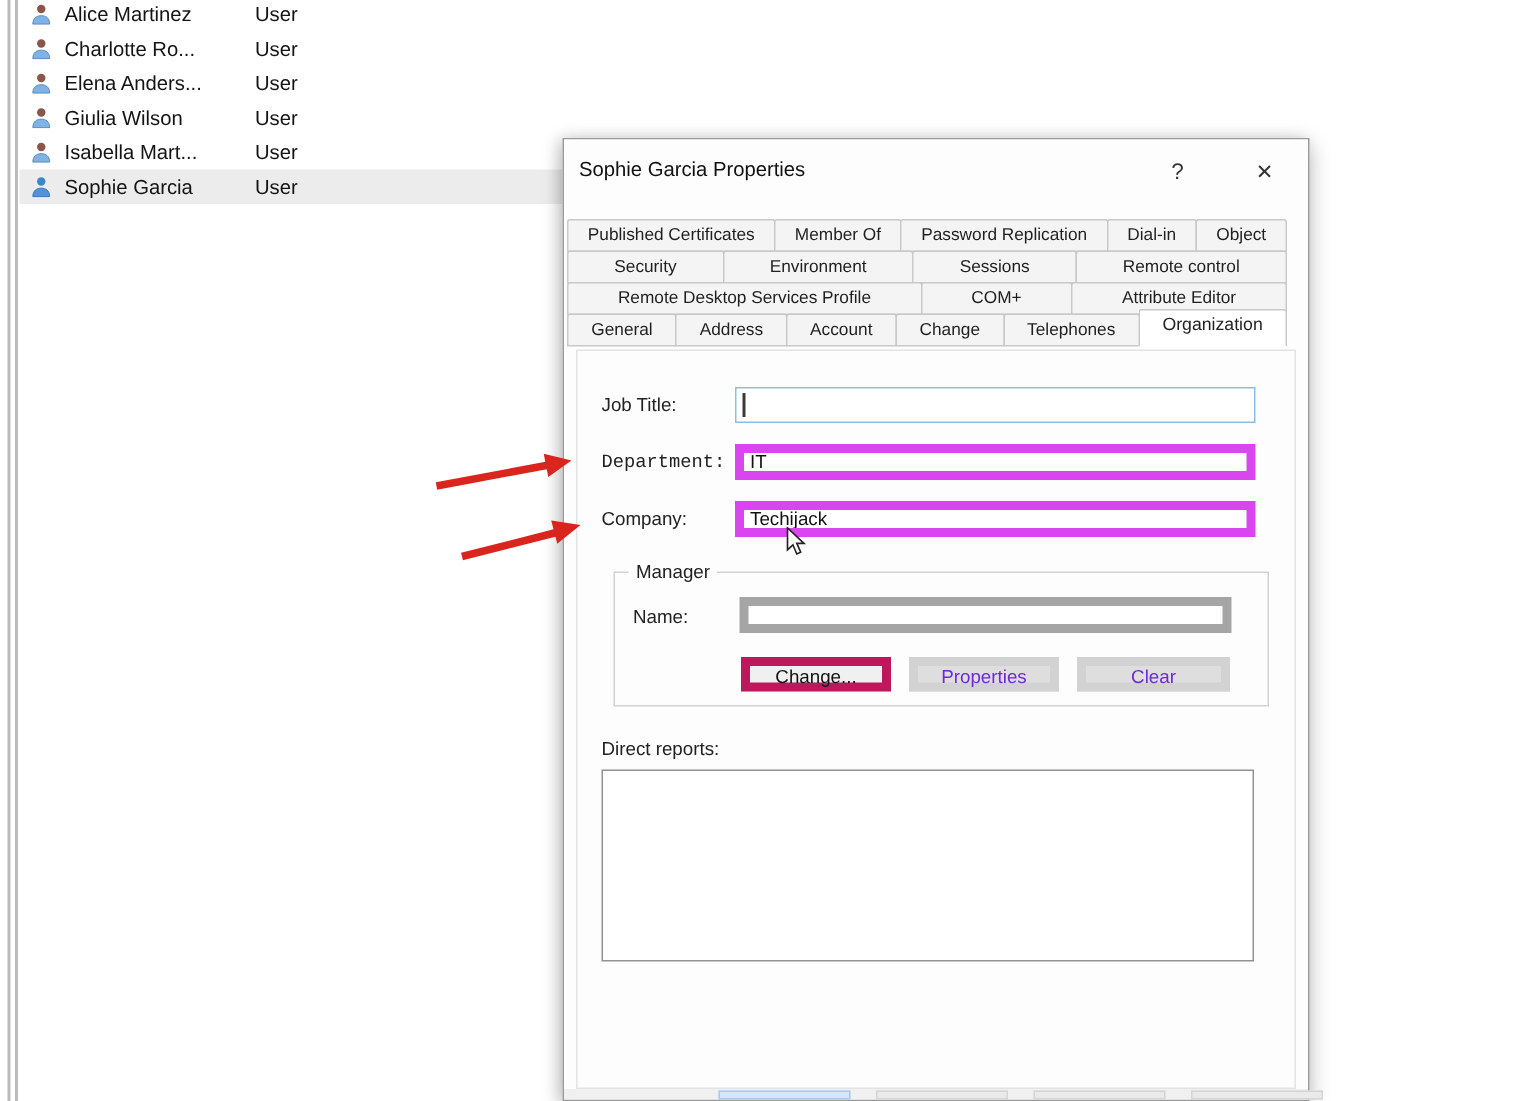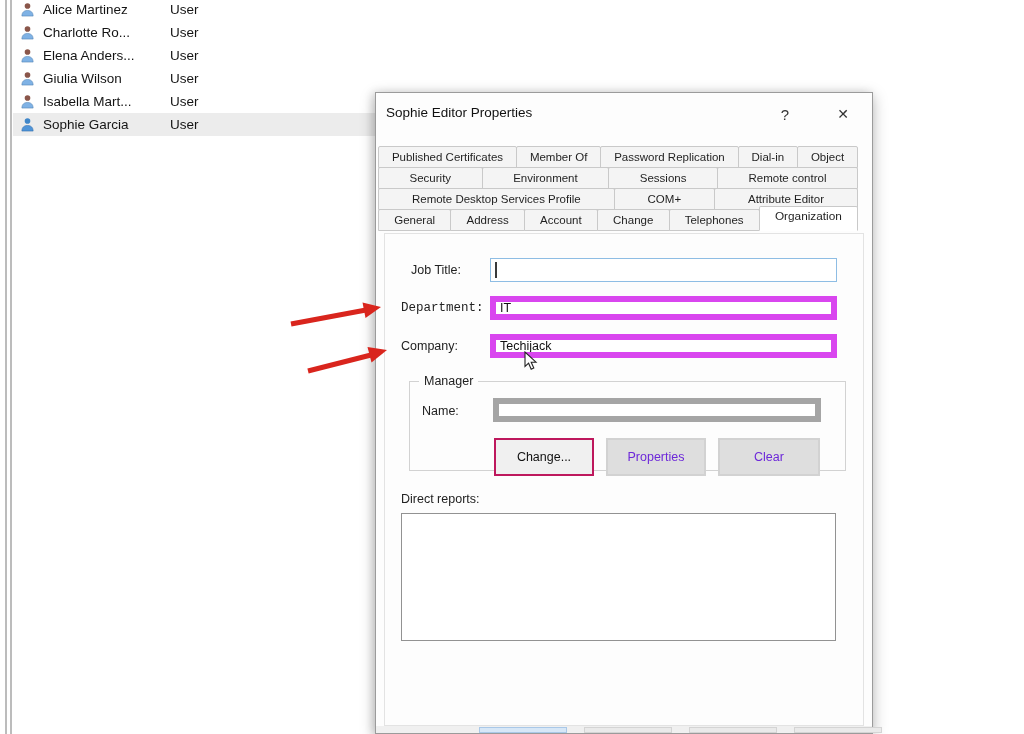--- a/index.html
+++ b/index.html
@@ -87,24 +87,24 @@
   .groupbox {
     position: absolute; left: 33px; top: 288px; width: 437px; height: 90px;
     border: 1px solid #d2d2d2;
   }
   .groupbox-legend {
     position: absolute; left: 9px; top: -8px; padding: 0 5px;
     background: #fdfdfd; font-size: 12.5px; color: #222;
   }
 
   .btn {
-    position: absolute; height: 38px; top: 345px;
+    position: absolute; height: 23px; top: 345px;
     font-family: "Liberation Sans", sans-serif;
     font-size: 12.5px; text-align: center;
-    background: #f0f0f0; border: 2px solid #be185d; color: #111;
+    background: #f0f0f0; border: 6px solid #be185d; color: #111;
     cursor: default;
   }
   .btn.disabled { background: #dedede; border-color: #d2d2d2; color: #6d28d9; }
 
   .listbox {
     position: absolute; left: 25px; top: 420px; width: 435px; height: 128px;
     background: #ffffff; border: 1px solid #929292;
   }
 
   
@@ -169,21 +169,21 @@
         <path d="M2 15 C2 10.5 5 9 8 9 C11 9 14 10.5 14 15 Z" fill="#4f94d8" stroke="#2d6aa8" stroke-width="0.6"></path>
       </svg>
     <span class="uname">Sophie Garcia</span>
     <span class="utype">User</span>
   </div>
 </div>
 
 <div class="dialog">
 
   <div class="title-bar">
-    <span class="title-text">Sophie Editor Properties</span>
+    <span class="title-text">Sophie Garcia Properties</span>
     <span class="titlebar-btn help-btn">?</span>
     <span class="titlebar-btn close-btn">✕</span>
   </div>
 
   <div class="tab-strip">
     <div class="tab-row">
       <div class="tab">Published Certificates</div>
       <div class="tab">Member Of</div>
       <div class="tab">Password Replication</div>
       <div class="tab">Dial-in</div>
@@ -205,21 +205,21 @@
       <div class="tab">Address</div>
       <div class="tab">Account</div>
       <div class="tab">Change</div>
       <div class="tab">Telephones</div>
       <div class="tab active">Organization</div>
     </div>
   </div>
 
   <div class="tab-pane"></div>
 
-  <span class="fld-label" style="left:35px; top:170px;text-align:right;">Job Title:</span>
+  <span class="fld-label" style="left:25px; top:170px;text-align:right;">Job Title:</span>
   <input class="txt focused" style="left: 114px; top: 165px; width: 347px;" value="">
   <div class="caret" style="left:119px; top:169px; position:absolute;"></div>
 
   <span class="fld-label" style="left:25px; top:208px;font-family:Liberation Mono, monospace;">Department:</span>
   <input class="txt" style="left: 114px; top: 203px; width: 347px;" value="IT">
 
   <span class="fld-label" style="left:25px; top:246px;">Company:</span>
   <input class="txt" style="left: 114px; top: 241px; width: 347px;" value="Techijack">
 
   <div class="groupbox">

